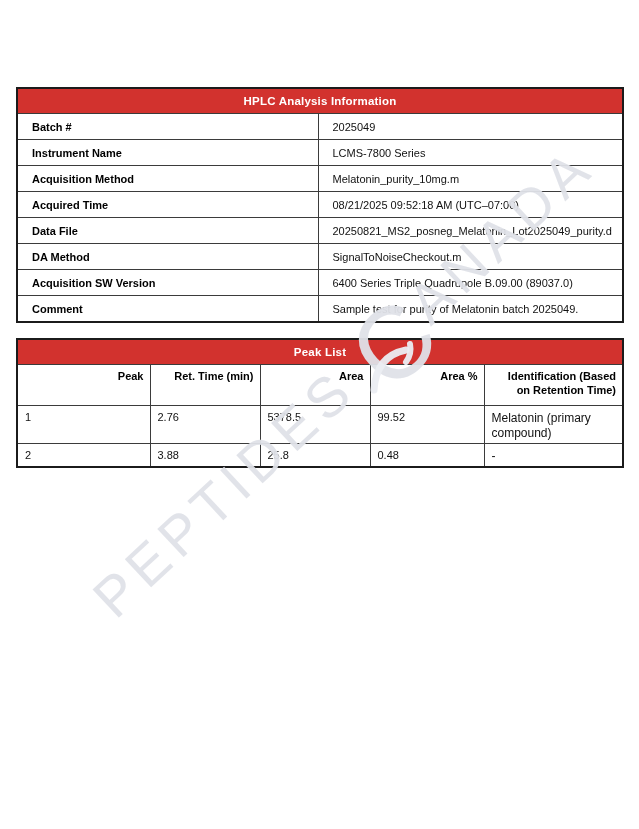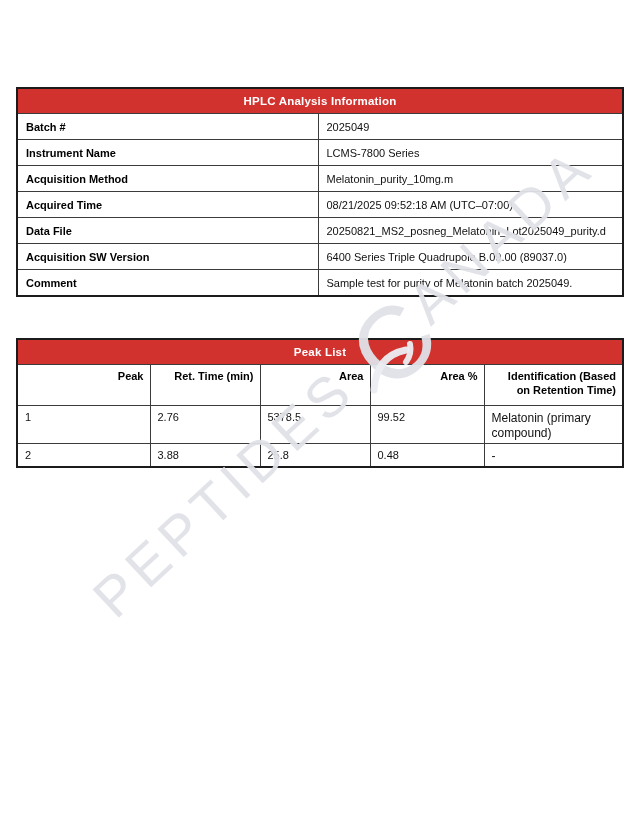--- a/index.html
+++ b/index.html
@@ -29,21 +29,21 @@
     font-weight:bold;
     text-align:center;
     height:22px;
     padding:1px 4px;
     letter-spacing:.2px;
   }
   .info{top:87px;border-radius:26px;}
   .info td{
     height:23px;
     font-size:11px;
-    padding:1px 6px 1px 8px;
+    padding:1px 6px 1px 14px;
     vertical-align:middle;
     background:transparent;
   }
   .info td.lbl{font-weight:bold;color:#000;}
   .info td.val{
     color:#111;
     white-space:nowrap;
     overflow:hidden;
   }
   .peak{top:338px;}
@@ -125,20 +125,24 @@
     </tr>
     <tr>
       <td class="lbl">Acquired Time</td>
       <td class="val">08/21/2025 09:52:18 AM (UTC–07:00)</td>
     </tr>
     <tr>
       <td class="lbl">Data File</td>
       <td class="val">20250821_MS2_posneg_Melatonin_Lot2025049_purity.d</td>
     </tr>
     <tr>
+      <td class="lbl">DA Method</td>
+      <td class="val">SignalToNoiseCheckout.m</td>
+    </tr>
+    <tr>
       <td class="lbl">Acquisition SW Version</td>
       <td class="val">6400 Series Triple Quadrupole B.09.00 (89037.0)</td>
     </tr>
     <tr>
       <td class="lbl">Comment</td>
       <td class="val">Sample test for purity of Melatonin batch 2025049.</td>
     </tr>
   </tbody>
     </table>
 

